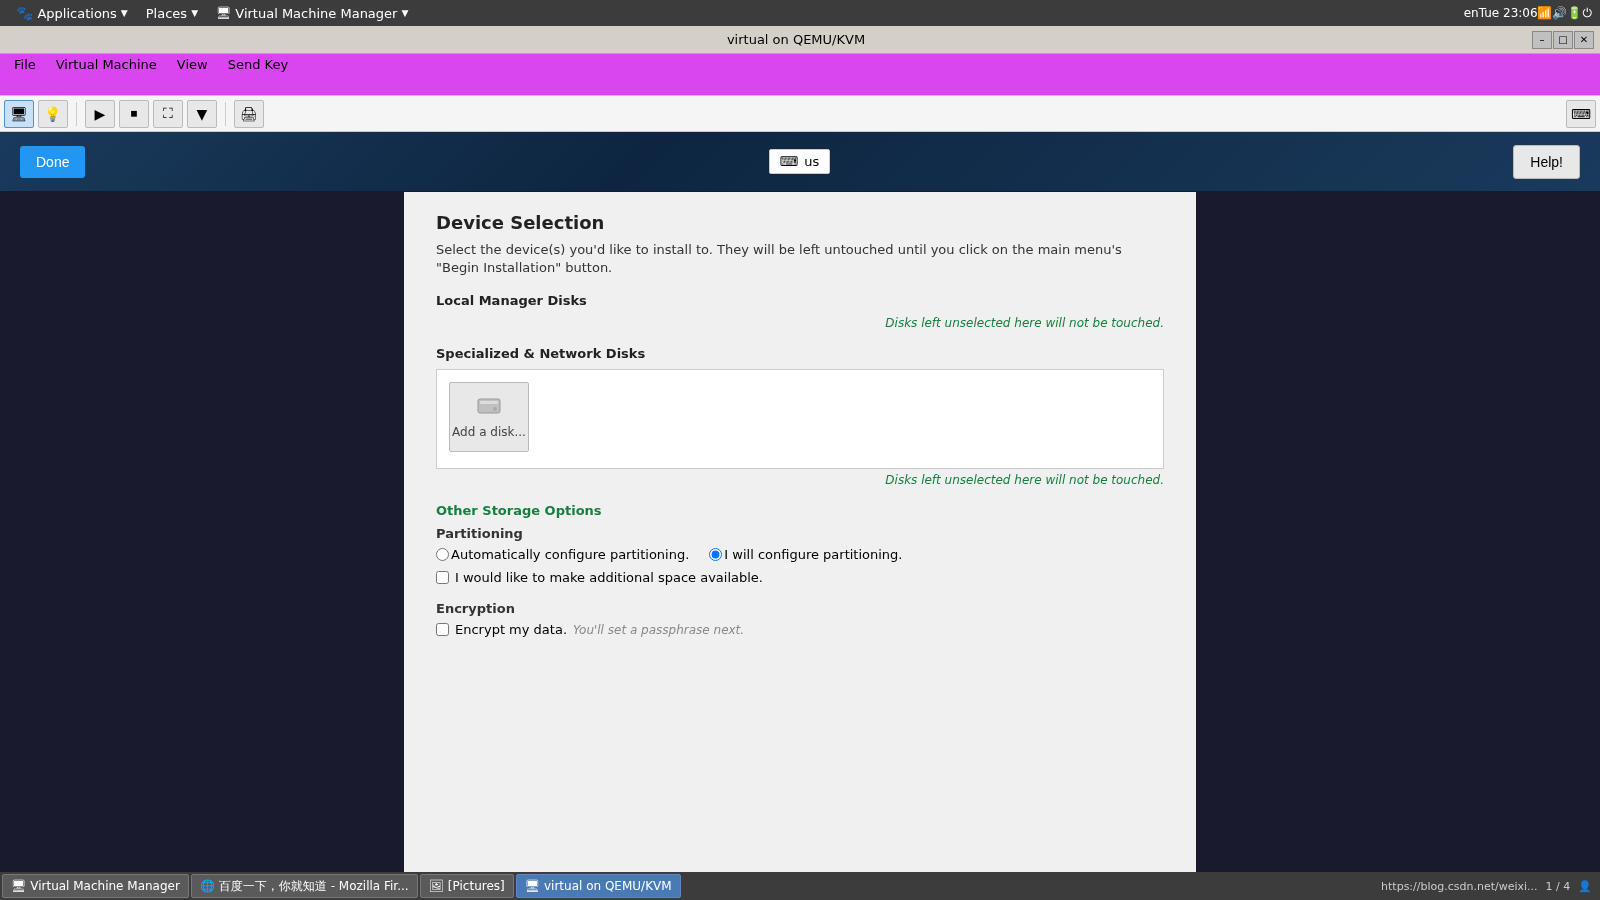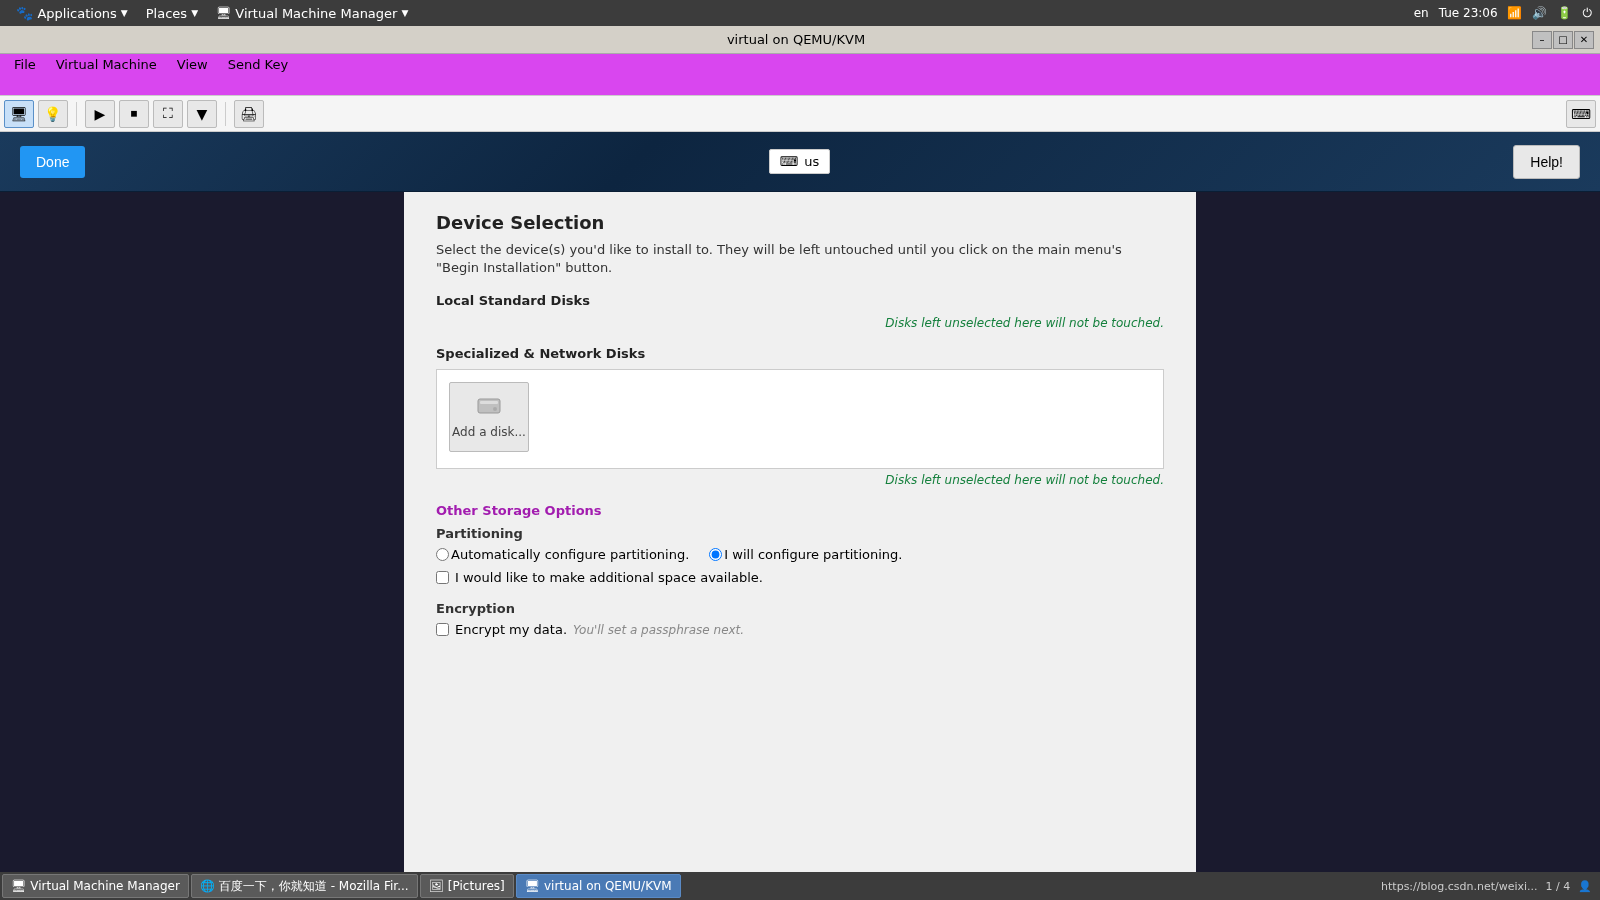--- a/index.html
+++ b/index.html
@@ -9,21 +9,21 @@
     #system-bar {
       width: 1600px; height: 26px; background: #3c3c3c;
       display: flex; align-items: center; justify-content: space-between;
       color: #fff; font-size: 13px; padding: 0 8px;
     }
     #system-bar-left { display: flex; align-items: center; gap: 2px; }
     .sysbar-item {
       padding: 2px 8px; cursor: pointer; border-radius: 3px;
       display: flex; align-items: center; gap: 4px;
     }
-    #system-bar-right { display: flex; align-items: center; gap: 10px; font-size: 12px; }
+    #system-bar-right { display: flex; align-items: center; font-size: 12px; }
 
     
     #window {
       position: absolute; left: 0; top: 26px;
       width: 1600px; height: 874px;
       background: #ededed;
     }
 
     
     #window-titlebar {
@@ -137,21 +137,21 @@
     .add-disk-btn {
       width: 80px; height: 70px; background: #e8e8e8;
       border: 1px solid #bbb; border-radius: 2px; cursor: pointer;
       display: flex; flex-direction: column; align-items: center; justify-content: center;
       gap: 4px; font-size: 12px; color: #444;
     }
     .add-disk-icon { font-size: 20px; color: #666; }
 
     
     .options-section { margin-top: 16px; }
-    .options-label { font-size: 13px; font-weight: bold; color: #a21caf; margin-bottom: 8px; }
+    .options-label { font-size: 13px; font-weight: bold; color: #15803d; margin-bottom: 8px; }
     .partitioning-label { font-size: 13px; font-weight: bold; color: #333; margin-bottom: 6px; }
     .radio-group { display: flex; align-items: center; gap: 20px; margin-bottom: 8px; }
     .radio-option { display: flex; align-items: center; gap: 2px; cursor: pointer; font-size: 13px; }
     .radio-option input[type=radio] { cursor: pointer; }
     .checkbox-option { display: flex; align-items: center; gap: 6px; cursor: pointer; font-size: 13px; margin-bottom: 16px; }
     .checkbox-option input[type=checkbox] { cursor: pointer; }
     .encryption-label { font-size: 13px; font-weight: bold; color: #333; margin-bottom: 6px; }
     .encrypt-note { font-size: 12px; color: #888; font-style: italic; }
 
     
@@ -256,21 +256,21 @@
         <span>us</span>
       </div>
       <button id="help-btn">Help!</button>
     </div>
 
     <div id="installer-content">
 
       <div class="section-title">Device Selection</div>
       <div class="section-desc">Select the device(s) you'd like to install to.  They will be left untouched until you click on the main menu's "Begin Installation" button.</div>
 
-      <div class="subsection-label">Local Standard Disks</div>
+      <div class="subsection-label">Local Manager Disks</div>
       <div class="disk-hint">Disks left unselected here will not be touched.</div>
 
       <div class="subsection-label">Specialized &amp; Network Disks</div>
       <div class="disk-area">
         <div class="add-disk-btn">
           <div class="add-disk-icon">
             <svg width="24" height="20" viewBox="0 0 24 20">
               <rect x="1" y="3" width="22" height="14" rx="2" fill="#c0c0c0" stroke="#999" stroke-width="1"></rect>
               <rect x="3" y="5" width="18" height="3" rx="1" fill="#ddd"></rect>
               <circle cx="18" cy="13" r="2" fill="#aaa"></circle>

